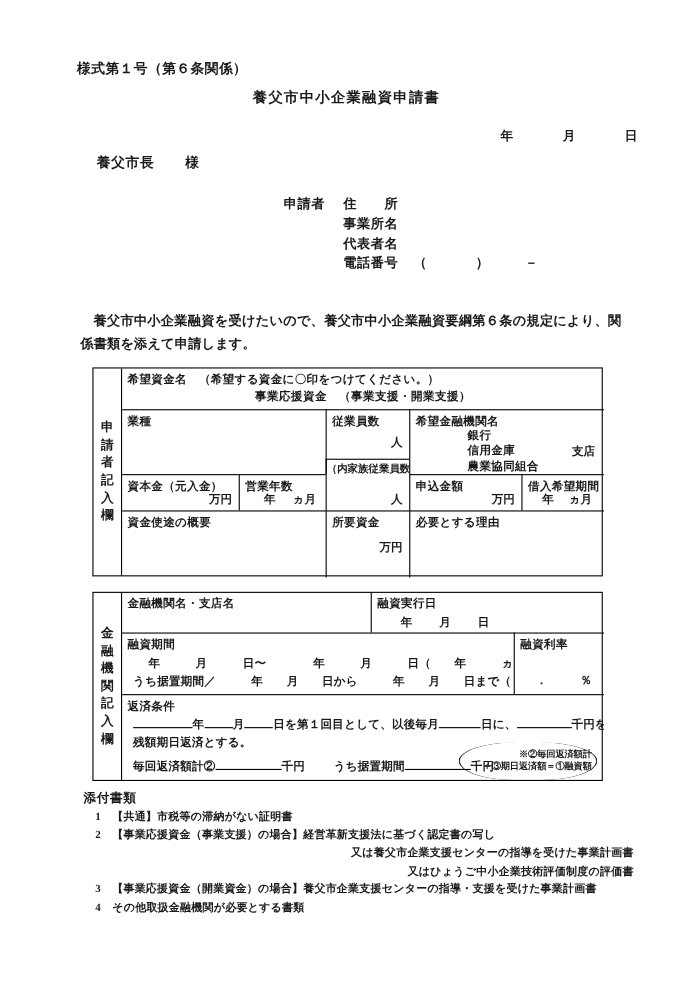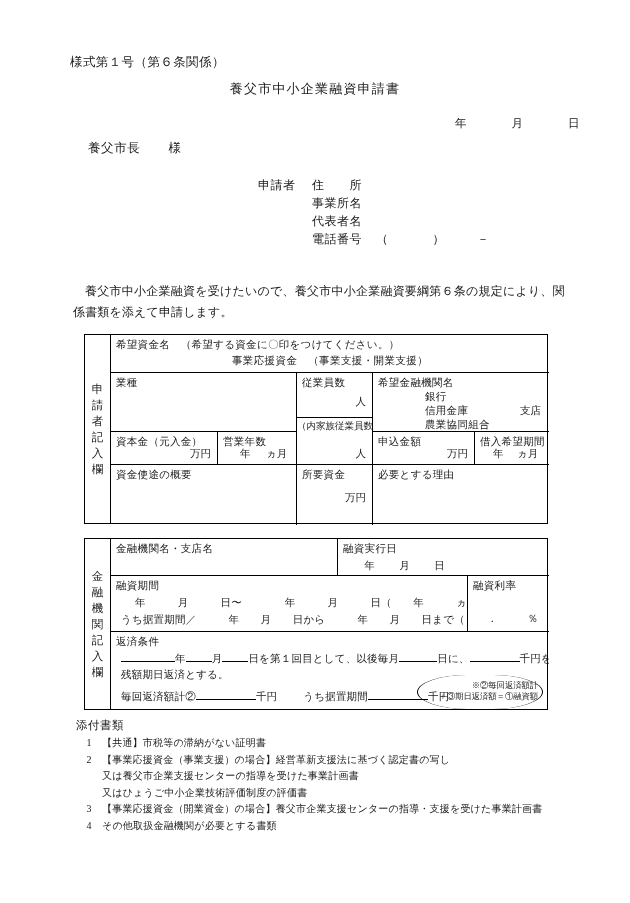--- a/index.html
+++ b/index.html
@@ -14,20 +14,21 @@
     font-family: "Liberation Serif", "DejaVu Serif", serif;
     color: #1a1a1a;
     font-size: 11px;
     overflow: hidden;
   }
   .page {
     position: absolute;
     left: 0; top: 0;
     width: 630px;
     height: 815px;
+    font-weight: bold;
   }
 
   
   .form-no {
     position: absolute;
     left: 70px;
     top: 54px;
     font-size: 12.5px;
     letter-spacing: 0.4px;
     white-space: nowrap;
@@ -267,21 +268,21 @@
     display: flex;
     align-items: flex-start;
     white-space: nowrap;
   }
   .att-num {
     width: 26px;
     flex: 0 0 26px;
     text-align: center;
   }
   .att-txt { letter-spacing: 0.2px; }
-  .att-sub { padding-left: 26px; letter-spacing: 0.2px; }
+  .att-sub { padding-left: 26px; letter-spacing: 0.2px; text-align: right; }
 </style>
 </head>
 <body>
 
 <div class="page">
 
   <div class="form-no">様式第１号（第６条関係）</div>
   <div class="doc-title">養父市中小企業融資申請書</div>
 
   <div class="date-line">

